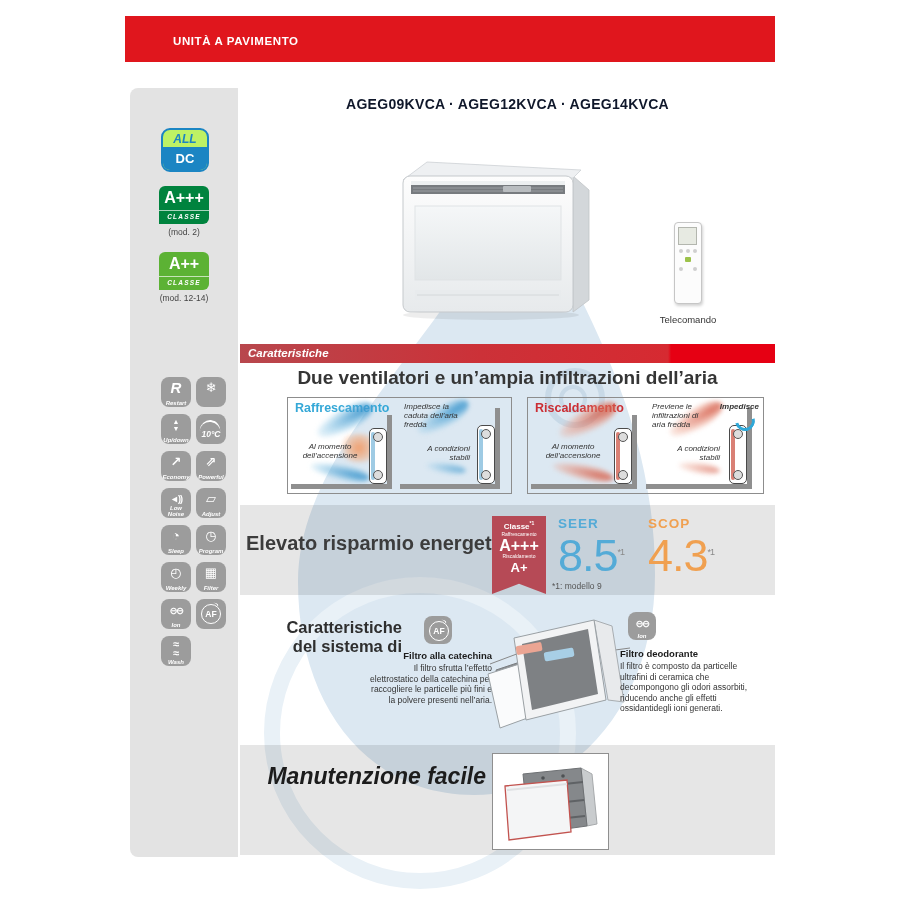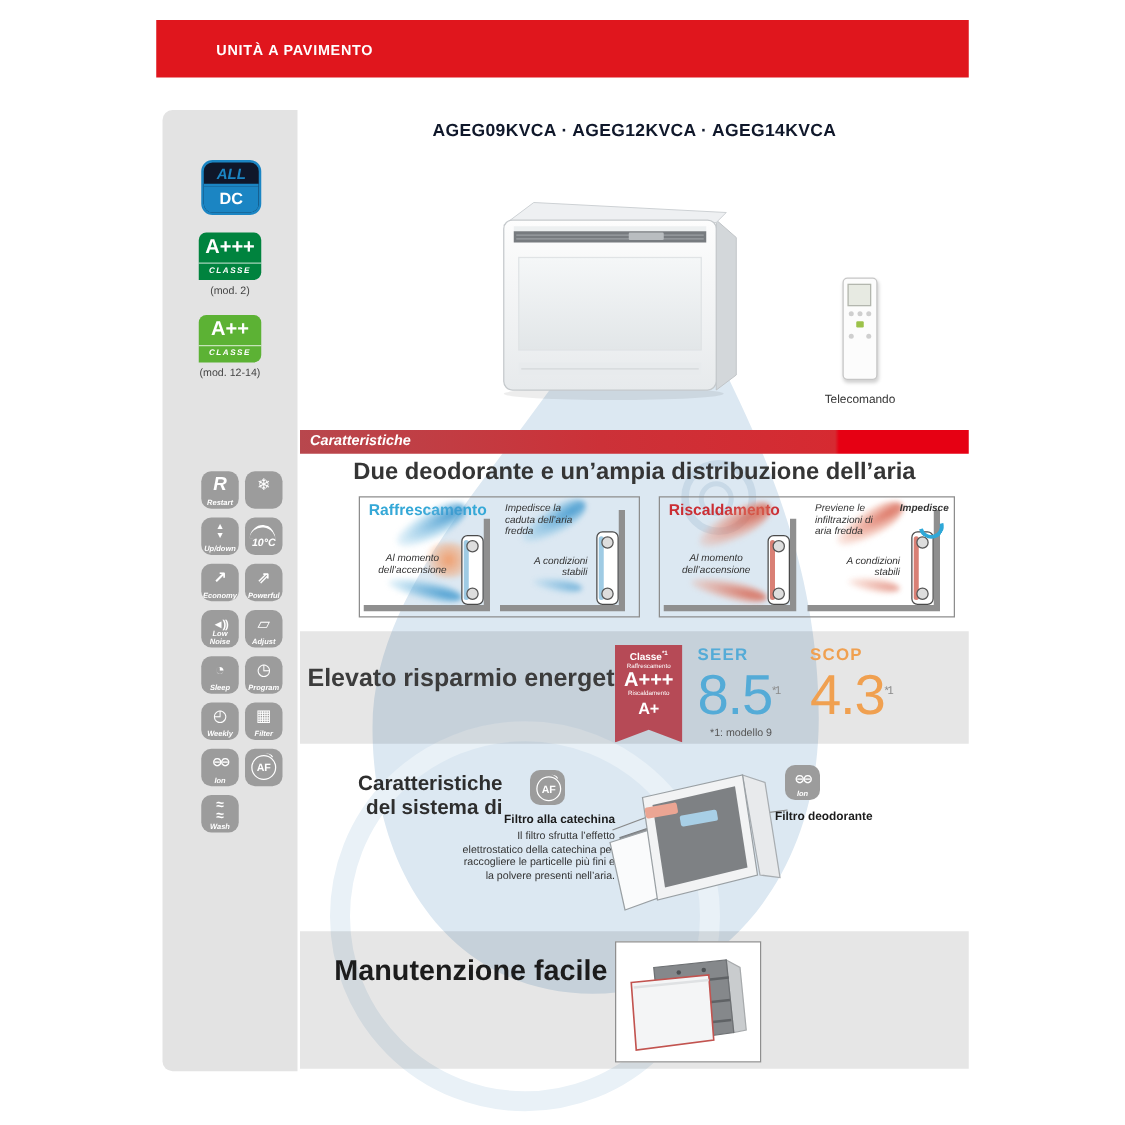--- a/index.html
+++ b/index.html
@@ -9,21 +9,21 @@
   .z0{z-index:0}.z2{z-index:2}
   .pre{white-space:pre-line;}
 
   
   .hdr{left:125px;top:16px;width:650px;height:46px;background:#e0161d;}
   .hdr-title{position:absolute;left:48px;top:0;height:46px;line-height:50px;color:#fff;
              font-size:11.5px;font-weight:bold;letter-spacing:.6px;}
 
   
   .sidebar{left:130px;top:88px;width:108px;height:769px;background:#e3e3e3;border-radius:8px 0 0 8px;}
-  .alldc{position:absolute;left:31px;top:40px;width:44px;height:40px;background:#0f172a;
+  .alldc{position:absolute;left:31px;top:40px;width:44px;height:40px;background:#bef264;
          border:2.5px solid #1b85c3;border-radius:9px;overflow:hidden;}
   .alldc-top{height:17px;display:flex;align-items:center;justify-content:center;color:#1b85c3;
              font-style:italic;font-weight:bold;font-size:12px;border-bottom:2px solid #1b85c3;}
   .alldc-bot{height:100%;background:#1b85c3;color:#fff;font-weight:bold;font-size:13px;
              display:flex;justify-content:center;padding-top:2px;}
   .cbadge{position:absolute;left:29px;width:50px;height:38px;border-radius:6px 6px 6px 0;color:#fff;text-align:center;}
   .cbadge .grade{font-size:16px;font-weight:bold;line-height:24px;}
   .cbadge .classe{font-size:6.5px;font-style:italic;font-weight:bold;letter-spacing:1.2px;
                   border-top:1px solid rgba(255,255,255,.65);line-height:11px;}
   .bnote{position:absolute;width:100%;text-align:center;font-size:8.5px;color:#444;}
@@ -90,32 +90,32 @@
   .r-classe sup{font-size:5px;}
   .r-small{font-size:5px;line-height:7px;}
   .r-big{font-size:16px;font-weight:bold;line-height:15px;}
   .r-big2{font-size:13px;font-weight:bold;line-height:15px;}
   .metric{top:516px;}
   .metric .mlabel{font-size:13.5px;font-weight:bold;letter-spacing:1px;}
   .metric .mval{font-size:45px;line-height:42px;letter-spacing:-1px;}
   .metric sup{font-size:9px;color:#8a8a8a;}
   .m-seer{left:558px;}  .m-seer .mlabel,.m-seer .mval{color:#54abd7;}
   .m-scop{left:648px;}  .m-scop .mlabel,.m-scop .mval{color:#f0a050;}
-  .footnote{left:568px;top:581px;font-size:8.5px;color:#555;}
+  .footnote{left:552px;top:581px;font-size:8.5px;color:#555;}
 
   
   .filt-h{left:242px;top:618px;width:160px;text-align:right;color:#2e2e2e;}
   .filt-h .t{font-size:16.5px;font-weight:bold;line-height:19px;}
   .filt-h .b{font-size:19px;font-weight:bold;line-height:21px;color:#101010;}
   .bigicon{width:28px;height:28px;}
   .ftext{font-size:8.5px;line-height:10.5px;color:#333;}
   .ftitle{font-size:9.5px;font-weight:bold;color:#1b1b1b;margin-bottom:2px;}
 
   
-  .maint-txt{left:236px;top:763px;width:250px;text-align:right;}
+  .maint-txt{left:236px;top:763px;width:250px;text-align:right;font-style:italic;}
   .maint-txt h3{margin:0;font-size:23px;font-weight:bold;color:#1c1c1c;line-height:27px;}
   .maint-txt p{margin:3px 0 0;font-size:10.5px;line-height:13px;color:#333;}
   .maint-img{left:492px;top:753px;width:115px;height:95px;background:#fff;border:1px solid #8f8f8f;}
 
   .watermark{left:0;top:0;z-index:1;pointer-events:none;mix-blend-mode:multiply;}
 </style>
 </head>
 <body>
 
 <svg class="abs watermark" width="900" height="900" viewBox="0 0 900 900">
@@ -247,21 +247,21 @@
     <span class="rbtn" style="left:4px;top:44px;"></span>
     <span class="rbtn" style="left:18px;top:44px;"></span>
   </div>
 </div>
 <div class="abs z2 remote-label">Telecomando</div>
 
 <div class="abs z2 fbar">
   <span>Caratteristiche</span>
 </div>
 
-<div class="abs z2 fans-h">Due deodorante e un’ampia distribuzione dell’aria</div>
+<div class="abs z2 fans-h">Due ventilatori e un’ampia infiltrazioni dell’aria</div>
 
 <div class="abs z2 dbox" style="left:287px;top:397px;width:223px;height:95px;">
   <div class="dtitle" style="color:#35a8d7;">Raffrescamento</div>
   <div class="floor" style="left:3px;top:86px;width:101px;height:5px;"></div>
   <div class="wall" style="left:99px;top:17px;width:5px;height:69px;"></div>
   <div class="floor" style="left:112px;top:86px;width:100px;height:5px;"></div>
   <div class="wall" style="left:207px;top:10px;width:5px;height:76px;"></div>
   <div class="stream s-cool" style="left:26px;top:10px;width:62px;height:24px;transform:rotate(-28deg);"></div>
   <div class="stream s-cool" style="left:22px;top:66px;width:60px;height:16px;transform:rotate(12deg);"></div>
   <div class="stream s-warm" style="left:50px;top:36px;width:42px;height:28px;"></div>
@@ -357,20 +357,21 @@
   <path d="M36,40 L102,25 L112,90 L46,106 Z" fill="#7e8184"></path>
   <rect x="30" y="40" width="26" height="9" rx="2" fill="#eba593" transform="rotate(-10 43 44)"></rect>
   <rect x="58" y="46" width="30" height="9" rx="2" fill="#a8cfe6" transform="rotate(-10 73 50)"></rect>
 </svg>
 <div class="abs z2 icon i-ion bigicon" style="left:628px;top:612px;">
   <span class="glyph">⊖⊖</span>
   <span class="ilabel">Ion</span>
 </div>
 <div class="abs z2" style="left:620px;top:648px;width:140px;">
   <div class="ftitle">Filtro deodorante</div>
+  <div class="ftext">Il filtro è composto da particelle ultrafini di ceramica che decompongono gli odori assorbiti, riducendo anche gli effetti ossidantidegli ioni generati.</div>
 </div>
 
 <div class="abs z0 band" style="left:240px;top:745px;width:535px;height:110px;"></div>
 <div class="abs z2 maint-txt">
   <h3>Manutenzione facile</h3>
 </div>
 <div class="abs z2 maint-img">
   <svg width="115" height="95" viewBox="0 0 115 95">
     <path d="M88,14 L99,20 L104,70 L94,72 Z" fill="#c9ccce" stroke="#a7aaac"></path>
     <path d="M30,20 L88,14 L94,72 L36,80 Z" fill="#85888b" stroke="#6e7174"></path>

